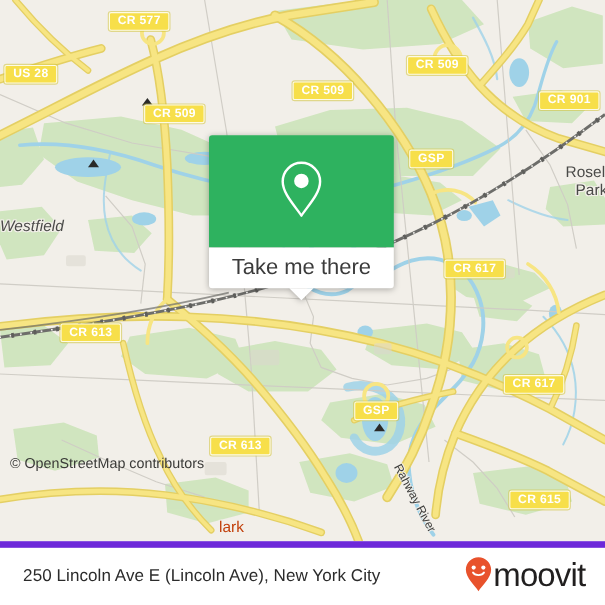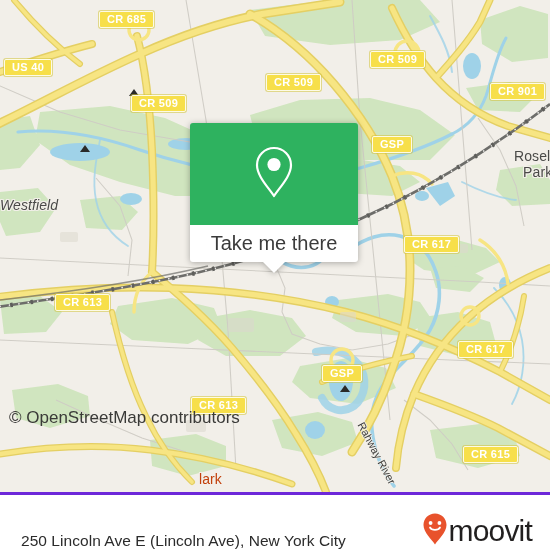--- a/index.html
+++ b/index.html
@@ -107,24 +107,24 @@
     border-top: 11px solid #ffffff;
   }
 
   
   #bottom-bar {
     position: absolute;
     left: 0; bottom: 0;
     width: 550px; height: 58px;
     background: #ffffff;
     display: flex;
-    align-items: flex-end;
+    align-items: center;
     justify-content: space-between;
     padding: 0 18px 0 21px;
-    border-top: 3px solid #6d28d9;
+    border-top: 6px solid #6d28d9;
     z-index: 40;
   }
   #address-text {
     color: #2b2b2b;
     font-size: 15.5px;
     letter-spacing: .05px;
     white-space: nowrap;
   }
   #brand { display: flex; align-items: center; gap: 0; }
   #brand-word {
@@ -133,21 +133,21 @@
     font-weight: 400;
     letter-spacing: -.8px;
     line-height: 1;
   }
 
   
   #attribution {
     position: absolute;
     left: 9px; bottom: 64px;
     color: #3a3a38;
-    font-size: 17px;
+    font-size: 13px;
     z-index: 30;
     pointer-events: none;
   }
 </style>
 </head>
 <body>
 
 <div id="app">
 
   <div id="map-canvas">
@@ -313,22 +313,22 @@
       </g>
     </svg>
 
     <div class="place-label" style="left:0px; top:197px;font-style:italic;">Westfield</div>
     <div class="place-label" style="left:494px; top:148px; text-align:center;margin-left:20px;">Roselle
 Park</div>
     <div class="place-label faded" style="left:199px; top:471px;">lark</div>
 
     <div class="river-label" style="left:366px; top:420px; transform: rotate(62deg); transform-origin: 0 0;">Rahway River</div>
 
-    <div class="shield" style="left:99px; top:11px;">CR 685</div>
-    <div class="shield" style="left:4px; top:59px;">US 40</div>
+    <div class="shield" style="left:99px; top:11px;">CR 577</div>
+    <div class="shield" style="left:4px; top:59px;">US 28</div>
     <div class="shield" style="left:131px; top:95px;">CR 509</div>
     <div class="shield" style="left:266px; top:74px;">CR 509</div>
     <div class="shield" style="left:370px; top:51px;">CR 509</div>
     <div class="shield" style="left:490px; top:83px;">CR 901</div>
     <div class="shield" style="left:372px; top:136px;">GSP</div>
     <div class="shield" style="left:404px; top:236px;">CR 617</div>
     <div class="shield" style="left:55px; top:294px;">CR 613</div>
     <div class="shield" style="left:458px; top:341px;">CR 617</div>
     <div class="shield" style="left:322px; top:365px;">GSP</div>
     <div class="shield" style="left:191px; top:397px;">CR 613</div>

